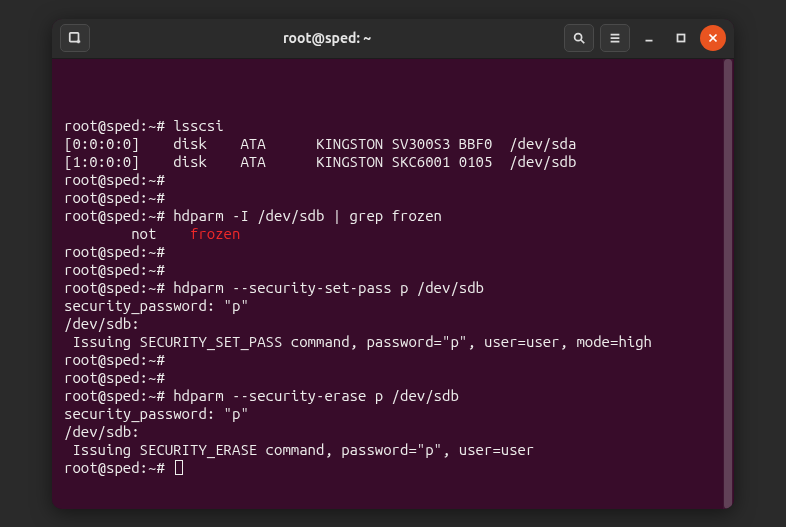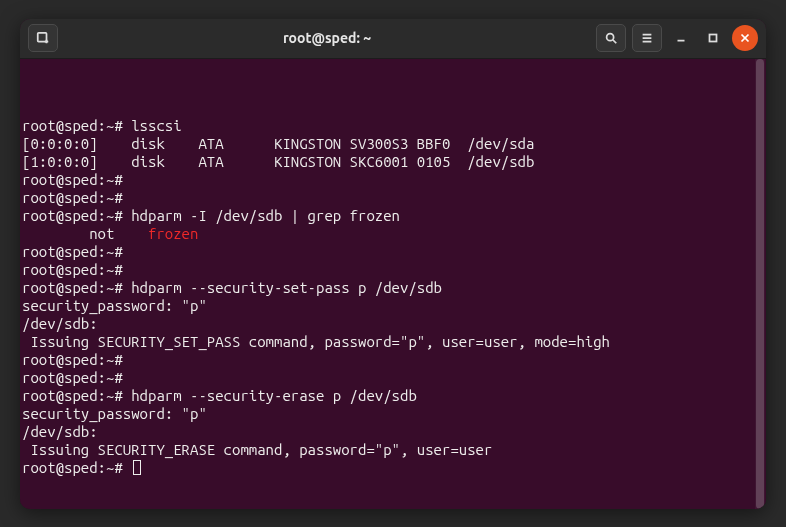--- a/index.html
+++ b/index.html
@@ -6,21 +6,21 @@
   body {
     background: #2a2a2a;
     display: flex;
     align-items: center;
     justify-content: center;
     width: 786px;
     height: 527px;
     font-family: "Ubuntu Mono", "DejaVu Sans Mono", Consolas, monospace;
   }
   .window {
-    width: 746px;
+    width: 682px;
     height: 490px;
     background: #380c2a;
     border-radius: 10px;
     overflow: hidden;
     box-shadow: 0 4px 20px rgba(0,0,0,0.5);
     display: flex;
     flex-direction: column;
   }
   .titlebar {
     height: 40px;
@@ -47,21 +47,21 @@
   .tb-btn svg { width: 14px; height: 14px; stroke: #ddd; fill: none; stroke-width: 2; }
   .tb-btn.winctl { width: 26px; height: 26px; border: none; background: transparent; border-radius: 50%; }
   .tb-btn.close { background: #e95420; }
   .tb-btn.close svg { stroke: #fff; }
   .terminal {
     flex: 1;
     background: #380c2a;
     color: #eeeeec;
     font-size: 15px;
     line-height: 18px;
-    padding: 4px 2px;
+    padding: 4px 12px;
     white-space: pre;
     overflow: hidden;
     position: relative;
   }
   .terminal .line { white-space: pre; }
   .prompt { color: #eeeeec; }
   .cmd { color: #eeeeec; }
   .hl { color: #ef2929; font-weight: normal; }
   .cursor {
     display: inline-block;

